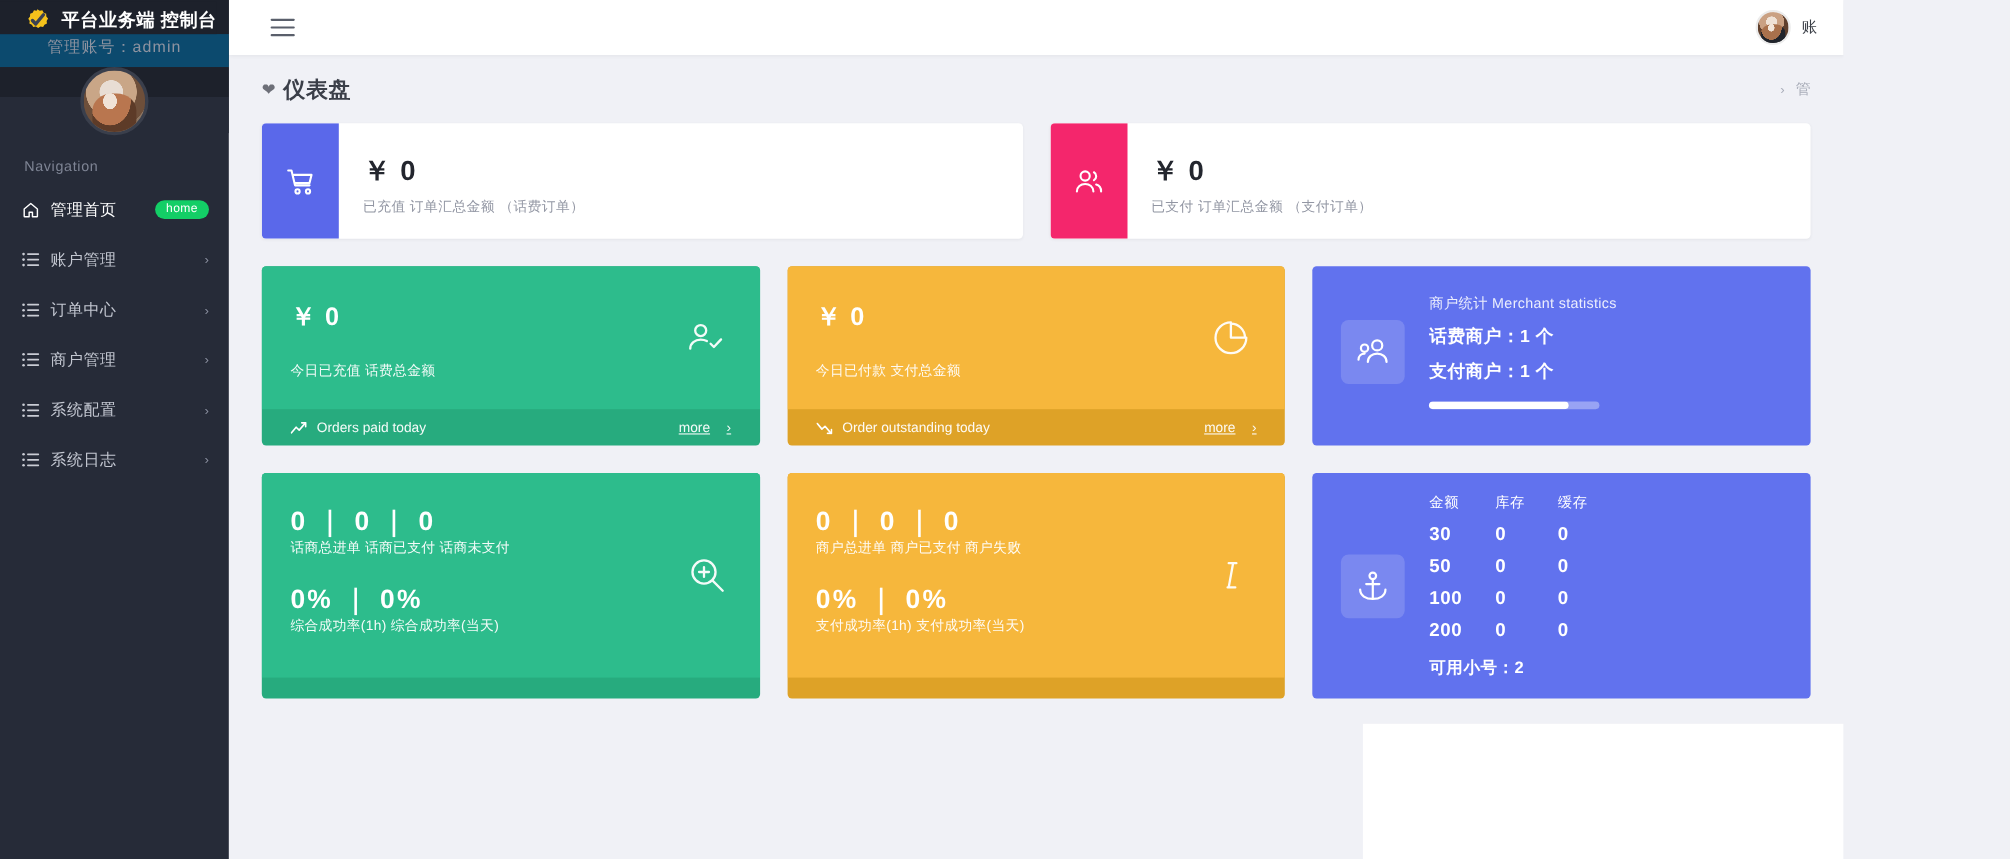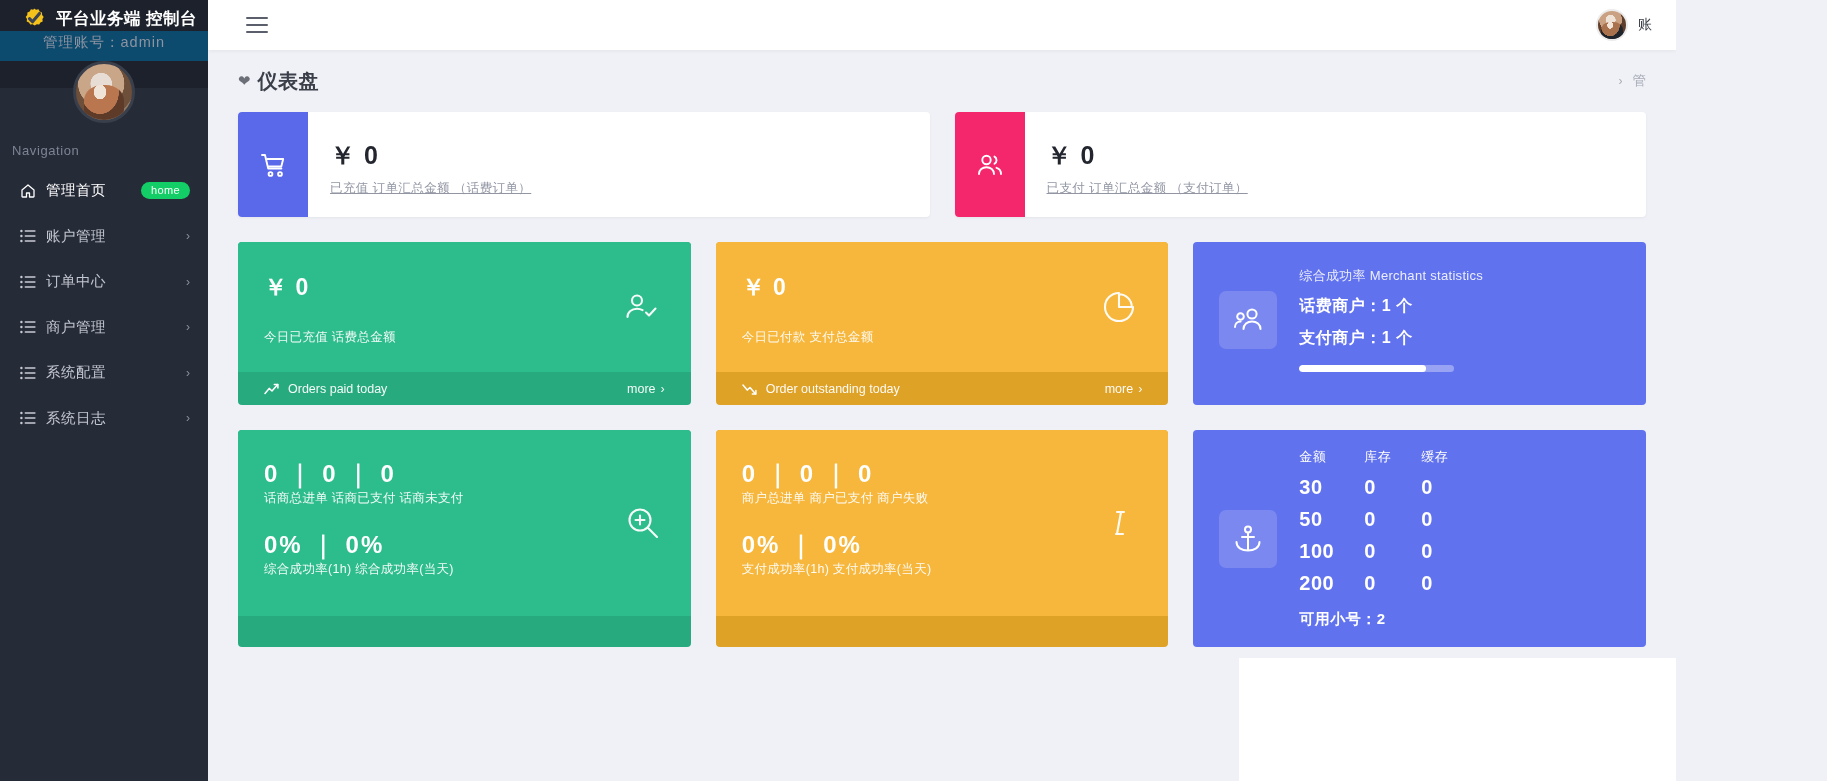--- a/index.html
+++ b/index.html
@@ -47,21 +47,21 @@
     background: radial-gradient(circle at 45% 35%, #e8ddd4 0 22%, #c9a687 23% 48%, #6e4f3a 49% 70%, #8e7763 71% 100%);
     position: relative; overflow: hidden;
   }
   .avatar::after{
     content:""; position:absolute; left:14%; top:38%; width:72%; height:62%;
     background: radial-gradient(ellipse at 40% 20%, #f0e3d8 0 18%, #b9764f 19% 55%, #5d3b28 56% 100%);
     border-radius: 45% 45% 30% 30%;
   }
   .nav-label {
     color: #7e8494; font-size: 13px; letter-spacing: .6px;
-    padding: 22px 0 10px 12px;
+    padding: 22px 0 10px 22px;
   }
   .nav-item {
     display: flex; align-items: center;
     height: 45.5px; padding: 0 18px 0 20px;
     cursor: pointer; position: relative;
   }
   .nav-item .ni-icon { width: 22px; color: #c9ccd4; font-size: 15px; display:flex; align-items:center; }
   .nav-item .ni-text { color: #c3c7d1; font-size: 14.5px; letter-spacing: .5px; margin-left: 4px; }
   .nav-item.active .ni-text { color:#ffffff; }
   .nav-item.active .ni-icon { color:#ffffff; }
@@ -114,42 +114,42 @@
     flex: 1 1 0; min-width: 0;
     background:#fff; border-radius: 4px; display:flex;
     height: 105px; overflow:hidden;
     box-shadow: 0 1px 3px rgba(0,0,0,.05);
   }
   .sw-icon { width: 70px; flex:0 0 70px; display:flex; align-items:center; justify-content:center; }
   .sw-icon.blue { background:#5a68ea; }
   .sw-icon.pink { background:#f4266c; }
   .sw-body { padding: 27px 0 0 22px; }
   .sw-num { font-size: 25px; font-weight: bold; color:#23262e; letter-spacing: 1px;}
-  .sw-sub { font-size: 12.5px; color:#9296a3; margin-top: 8px; letter-spacing:.4px;text-decoration:underline;}
+  .sw-sub { font-size: 12.5px; color:#9296a3; margin-top: 8px; letter-spacing:.4px;}
 
   
   .c-card {
     flex: 1 1 0; min-width:0; border-radius: 4px; overflow:hidden;
     position:relative; color:#fff;
   }
   .c-green { background:#27ab7e; }
   .c-green .cc-main { background:#2dbc8c; }
   .c-orange { background:#dea227; }
   .c-orange .cc-main { background:#f6b73c; }
   .c-purple { background:#6172ee; }
   .cc-main { padding: 30px 26px 26px 26px; position:relative; min-height: 115px;}
   .cc-num { font-size: 23px; font-weight: bold; letter-spacing:1px;}
   .cc-sub { font-size: 12.5px; margin-top: 26px; color: rgba(255,255,255,.93); letter-spacing:.3px;}
   .cc-bigicon { position:absolute; right: 30px; top: 50%; transform: translateY(-50%); opacity:.95;}
   .cc-foot {
     height: 33px; display:flex; align-items:center; padding: 0 26px;
     font-size: 12.5px; color: rgba(255,255,255,.95);
   }
   .cc-foot .ff-i { margin-right: 9px; display:flex;}
-  .cc-more { margin-left:auto; display:flex; align-items:center; gap:5px; font-size:12.5px;}
+  .cc-more { margin-left:auto; display:flex; align-items:center; gap:15px; font-size:12.5px;text-decoration:underline;}
 
   
   .big { min-height: 160px; }
   .big .cc-main { padding: 28px 26px 38px 26px; min-height: 160px; }
   .big-num { font-size: 24px; font-weight:bold; letter-spacing:2px;}
   .big-sub { font-size:12.5px; margin-top:0; color:rgba(255,255,255,.95); letter-spacing:.3px;}
   .big-num2 { font-size: 24px; font-weight:bold; letter-spacing:2px; margin-top: 22px;}
 
   
   .mcard { display:flex; align-items:center; padding: 24px 26px; min-height: 155px; }
@@ -166,21 +166,21 @@
 
   
   .tcard { display:flex; align-items:center; padding: 18px 26px; min-height: 205px;}
   .tc-icon {
     width: 58px; height: 58px; background: rgba(255,255,255,.16);
     border-radius: 7px; display:flex; align-items:center; justify-content:center;
     flex:0 0 58px; margin-right: 22px;
   }
   table.amt { border-collapse: collapse; }
   table.amt th { font-size: 13px; font-weight: normal; color:#fff; text-align:left; padding: 0 30px 10px 0; letter-spacing:.5px;}
-  table.amt td { font-size: 20px; font-weight:bold; color:#fff; padding: 0 30px 9px 0; letter-spacing:.5px;}
+  table.amt td { font-size: 17px; font-weight:bold; color:#fff; padding: 0 30px 9px 0; letter-spacing:.5px;}
   .avail { font-size: 15px; font-weight:bold; margin-top: 6px; letter-spacing:.5px;}
 
   .ghost-box {
     position: absolute; right: 0; bottom: 0; width: 437px; height: 123px;
     background:#ffffff;
   }
 </style>
 </head>
 <body>
 
@@ -433,21 +433,21 @@
                 <svg class="icn" width="34" height="34" viewBox="0 0 34 34">
                     <g fill="none" stroke="#fff" stroke-width="2" stroke-linecap="round" stroke-linejoin="round">
                       <circle cx="21" cy="11" r="4.6"></circle>
                       <path d="M12.5 26c0-4.6 3.8-7.6 8.5-7.6s8.5 3 8.5 7.6"></path>
                       <circle cx="9.5" cy="13.5" r="3.3"></circle>
                       <path d="M4 24c0-3.4 2.5-5.6 5.6-5.6"></path>
                     </g>
                   </svg>
               </div>
               <div class="mc-body">
-                <div class="mc-title">综合成功率 Merchant statistics</div>
+                <div class="mc-title">商户统计 Merchant statistics</div>
                 <div class="mc-line">话费商户：1 个</div>
                 <div class="mc-line">支付商户：1 个</div>
                 <div class="mc-bar">
                     <i style="width:82%"></i>
                   </div>
               </div>
             </div>
           </div>
         </div>
 

